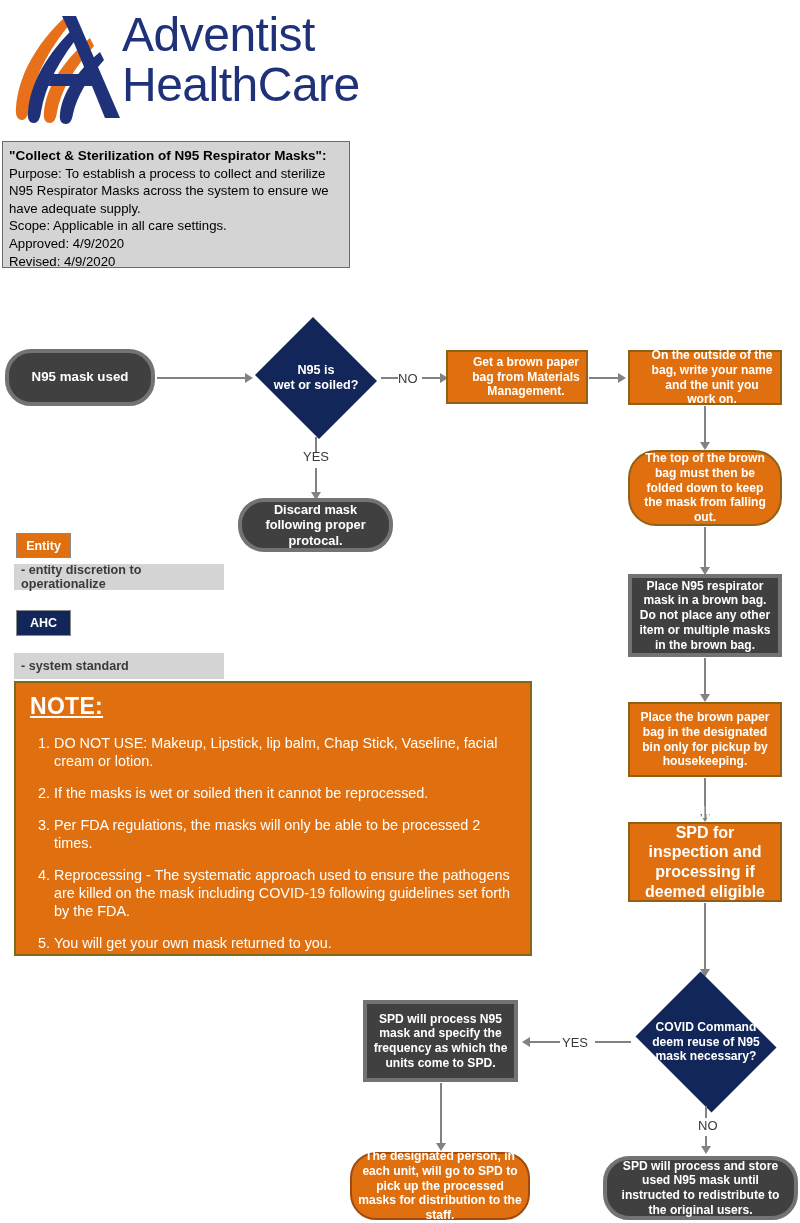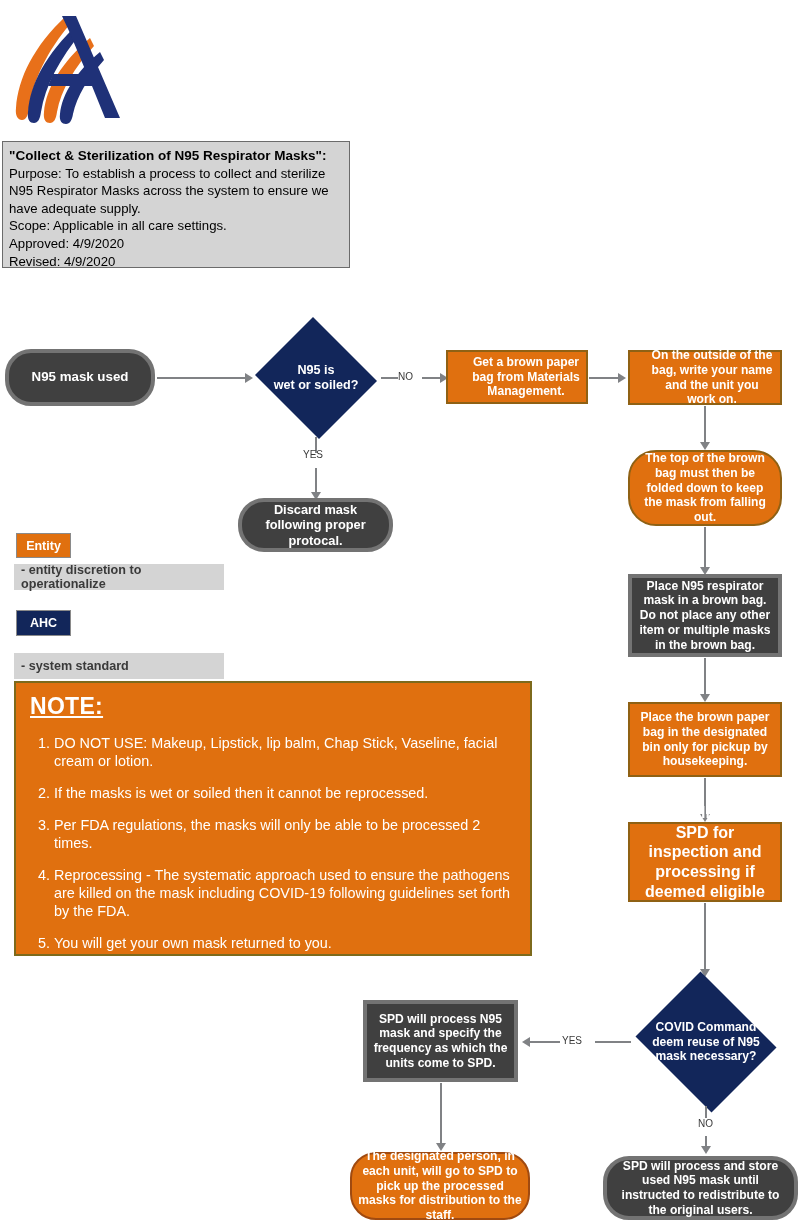--- a/index.html
+++ b/index.html
@@ -60,21 +60,21 @@
   }
 
   
   .ln { position:absolute; background:#808285; }
   .lnh { height:2px; }
   .lnv { width:2px; }
   .arrow { position:absolute; width:0; height:0; }
   .arrow.down  { border-left:5px solid transparent; border-right:5px solid transparent; border-top:8px solid #808285; }
   .arrow.right { border-top:5px solid transparent; border-bottom:5px solid transparent; border-left:8px solid #808285; }
   .arrow.left  { border-top:5px solid transparent; border-bottom:5px solid transparent; border-right:8px solid #808285; }
-  .lbl { position:absolute; color:#3a3a3a; font-size:10px; font-family:"Liberation Sans", sans-serif; }
+  .lbl { position:absolute; color:#3a3a3a; font-size:13px; font-family:"Liberation Sans", sans-serif; }
 
   
   .key-chip {
     position:absolute; display:flex; align-items:center; justify-content:center;
     color:#fff; font-weight:bold; font-size:12.5px;
   }
   .key-chip.orange { background:#E0700F; border:1px solid #8a8a8a; }
   .key-chip.navy   { background:#12265A; border:1px solid #8a8a8a; }
   .key-desc {
     position:absolute; background:#D4D4D4; color:#3a3a3a;
@@ -103,20 +103,24 @@
   <svg width="420" height="122" viewBox="0 0 420 122">
 
     <path d="M62 12 C30 42 14 74 12 104 C11 112 14 116 18 116 C22 116 24 112 25 104 C29 76 44 46 66 20 Z" fill="#E8701A"></path>
     <path d="M74 20 C42 50 26 80 24 108 C23 116 26 119 30 119 C34 119 36 115 37 108 C41 82 56 54 78 28 Z" fill="#1F3178"></path>
     <path d="M86 34 C58 58 42 84 40 108 C39 116 42 119 46 119 C50 119 52 115 53 108 C57 86 70 64 90 42 Z" fill="#E8701A"></path>
     <path d="M96 48 C72 68 58 90 56 110 C55 117 58 120 62 120 C66 120 68 116 69 110 C73 92 84 74 100 56 Z" fill="#1F3178"></path>
 
     <path d="M58 12 L72 12 L116 114 L101 114 L88 82 L44 82 L49 70 L83 70 L65 27 L58 12 Z" fill="#1F3178"></path>
     <path d="M63 9 L77 9 L33 114 L18 114 Z" fill="#1F3178" opacity="0"></path>
   </svg>
+  <div class="logo-word">
+    <div>Adventist</div>
+    <div>HealthCare</div>
+  </div>
 </div>
 
 <div class="abs" id="infobox">
   <div class="title">"Collect &amp; Sterilization of N95 Respirator Masks":</div>
   <div>Purpose: To establish a process to collect and sterilize N95 Respirator Masks across the system to ensure we have adequate supply.</div>
   <div>Scope: Applicable in all care settings.</div>
   <div>Approved: 4/9/2020</div>
   <div>Revised: 4/9/2020</div>
 </div>
 

